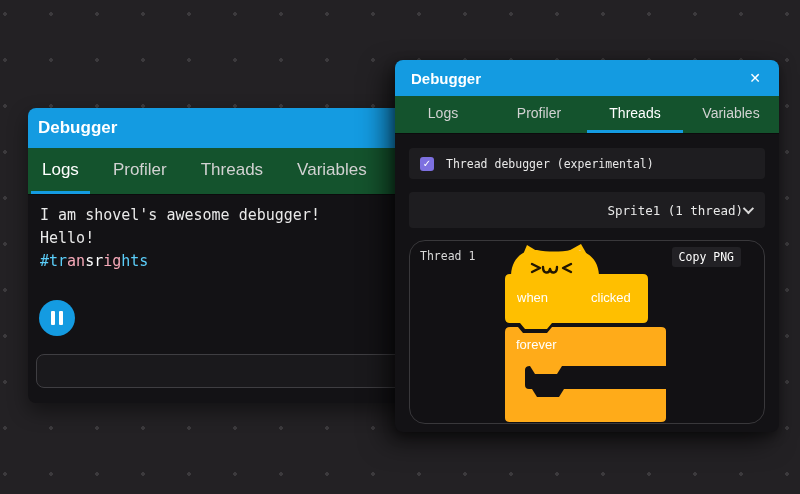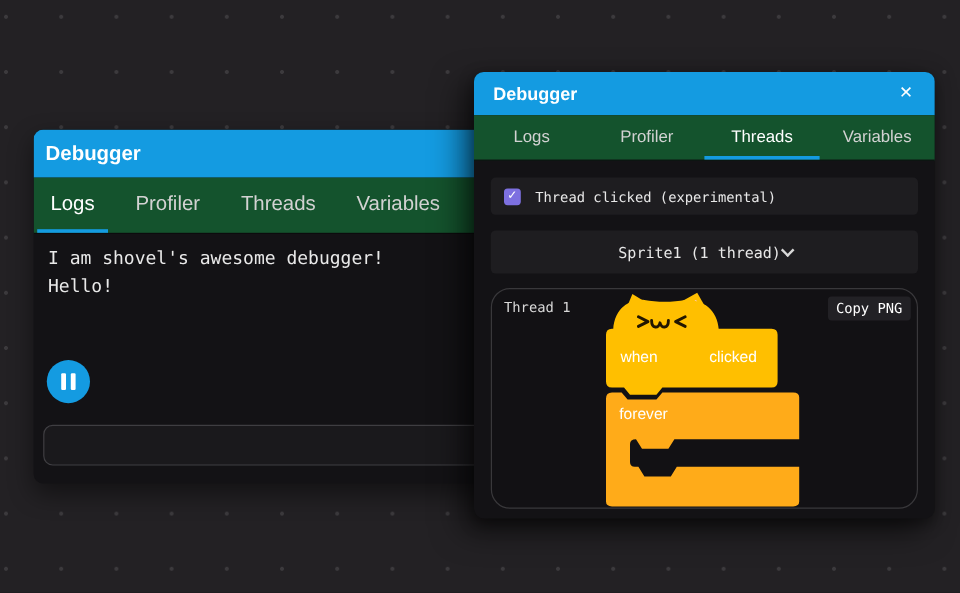--- a/index.html
+++ b/index.html
@@ -82,35 +82,35 @@
   }
   .checkbox-row { height:31px; padding:0 11px; margin-bottom:13px; cursor:pointer; }
   .checkbox {
     width:14px; height:14px; border-radius:3px; background:#7d70e0;
     display:flex; align-items:center; justify-content:center;
     color:#fff; font-size:10px; margin-right:12px; flex:none;
     font-family:"DejaVu Sans", sans-serif;
   }
   .checkbox-label { font-size:11.5px; }
   .dropdown-row { height:36px; padding:0 14px; margin-bottom:12px;
-    justify-content:center; cursor:pointer; font-size:12.5px; }
+    justify-content:flex-end; cursor:pointer; font-size:12.5px; }
   .chevron {
     width:8px; height:8px; border-right:2px solid #d8d8d8; border-bottom:2px solid #d8d8d8;
     transform:rotate(45deg) translateY(-2px); flex:none;
   }
   .preview-box {
     position:relative; height:184px; background:#121114;
     border:1px solid #39383b; border-radius:16px; overflow:hidden;
   }
   .thread-label {
     position:absolute; top:8px; left:10px;
     font-family:"DejaVu Sans Mono", monospace; font-size:11.5px; color:#d8d8d8;
   }
   .copy-png-btn {
-    position:absolute; top:6px; right:5px;
+    position:absolute; top:6px; right:23px;
     background:#222125; border:none; border-radius:3px; cursor:pointer;
     color:#fff; font-family:"DejaVu Sans Mono", monospace; font-size:11.5px;
     padding:3px 7px;
   }
   .blocks-svg { position:absolute; left:93px; top:2px; }
   .block-text {
     font-family:"Liberation Sans", sans-serif; font-size:13px; fill:#fff; font-weight:500;
   }
 </style>
 </head>
@@ -122,20 +122,21 @@
   </header>
   <nav class="tabs">
     <button class="tab active">Logs</button>
     <button class="tab">Profiler</button>
     <button class="tab">Threads</button>
     <button class="tab">Variables</button>
   </nav>
   <div class="log-area">
     <div class="log-line">I am shovel's awesome debugger!</div>
     <div class="log-line">Hello!</div>
+    <div class="log-line"><span style="color: rgb(91, 206, 250);">#tr</span><span style="color: rgb(245, 169, 184);">an</span><span style="color: rgb(255, 255, 255);">sr</span><span style="color: rgb(245, 169, 184);">ig</span><span style="color: rgb(91, 206, 250);">hts</span></div>
     <button class="pause-btn">
       <span class="pause-bar"></span>
       <span class="pause-bar"></span>
     </button>
   </div>
   <footer class="console-footer">
     <input class="console-input" value="" style="">
   </footer>
 </section>
 
@@ -148,21 +149,21 @@
     <button class="tab">Logs</button>
     <button class="tab">Profiler</button>
     <button class="tab active">Threads</button>
     <button class="tab">Variables</button>
   </nav>
 
   <div class="front-content">
 
     <div class="row checkbox-row">
       <span class="checkbox">✓</span>
-      <span class="checkbox-label">Thread clicked (experimental)</span>
+      <span class="checkbox-label">Thread debugger (experimental)</span>
     </div>
 
     <div class="row dropdown-row">
       <span>Sprite1 (1 thread)</span>
       <span class="chevron"></span>
     </div>
 
     <div class="preview-box">
       <span class="thread-label">Thread 1</span>
       <button class="copy-png-btn">Copy PNG</button>

